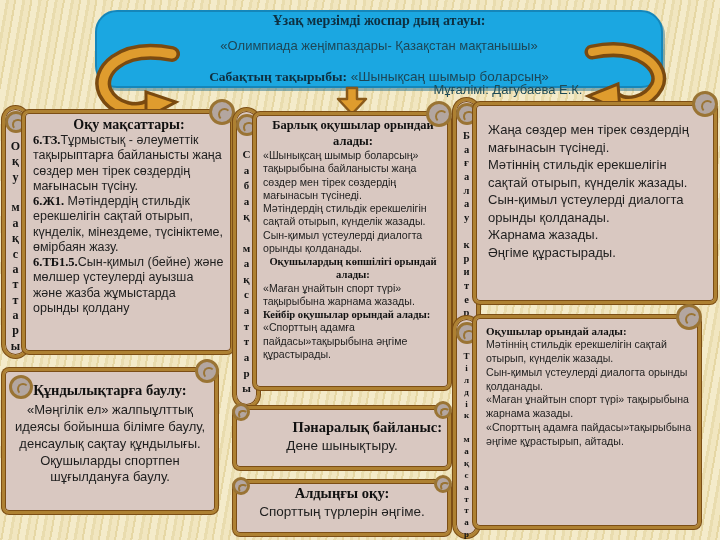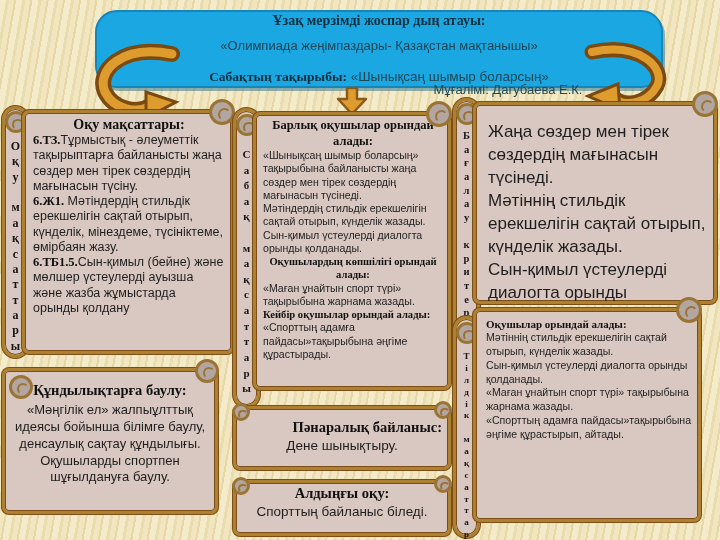--- a/index.html
+++ b/index.html
@@ -75,25 +75,25 @@
   #les-panel .title{font-size:12.5px;}
   #les-pill{left:233px;top:108px;height:300px;}
   #les-pill .tab-letters{top:36px;font-size:11px;line-height:1.42;}
   
   #int-panel{left:233px;top:406px;width:218px;height:64px;padding:9px 6px;text-align:center;font-size:13.5px;line-height:1.3;}
   #int-panel .title{font-size:14.5px;text-align:right;}
   
   #pri-panel{left:233px;top:480px;width:218px;height:56px;padding:1px 6px;text-align:center;font-size:13.5px;line-height:1.3;}
   #pri-panel .title{font-size:14.5px;}
   
-  #cri-panel{left:473px;top:102px;width:244px;height:202px;padding:16px 8px 4px 12px;font-size:17px;line-height:1.35;}
+  #cri-panel{left:473px;top:102px;width:244px;height:202px;padding:16px 8px 4px 12px;font-size:13px;line-height:1.35;}
   #cri-pill{left:453px;top:98px;height:250px;}
   #cri-pill .tab-letters{top:28px;font-size:10.5px;line-height:1.3;}
   
-  #lan-panel{left:473px;top:308px;width:228px;height:214px;padding:6px 0 4px 10px;font-size:10.6px;line-height:1.3;}
+  #lan-panel{left:473px;top:315px;width:228px;height:214px;padding:6px 0 4px 10px;font-size:10.6px;line-height:1.3;}
   #lan-panel .title{text-align:left;font-size:11px;}
   #lan-pill{left:453px;top:316px;height:222px;}
   #lan-pill .tab-letters{top:32px;font-size:9px;line-height:1.32;}
 </style>
 </head>
 <body>
 
 <div class="header-box">
   <div class="hline1">Ұзақ мерзімді жоспар дың атауы:</div>
   <div class="hline2">«Олимпиада жеңімпаздары- Қазақстан мақтанышы»</div>
@@ -185,21 +185,21 @@
   <div class="curl" style="left:-4px;top:-6px;width:18px;height:18px;"></div>
   <div class="curl" style="right:-4px;top:-8px;width:18px;height:18px;"></div>
   <div class="title">Пәнаралық байланыс:</div>
   <p>Дене шынықтыру.</p>
 </div>
 
 <div class="panel" id="pri-panel">
   <div class="curl" style="left:-4px;top:-6px;width:18px;height:18px;"></div>
   <div class="curl" style="right:-4px;top:-8px;width:18px;height:18px;"></div>
   <div class="title">Алдыңғы оқу:</div>
-  <p>Спорттың  байланыс біледі.</p>
+  <p>Спорттың  түрлерін әңгіме.</p>
 </div>
 
 <div class="pill" id="cri-pill">
   <div class="curl" style="left:0px;top:2px;width:22px;height:22px;"></div>
   <div class="tab-letters">Б
 а
 ғ
 а
 л
 а

